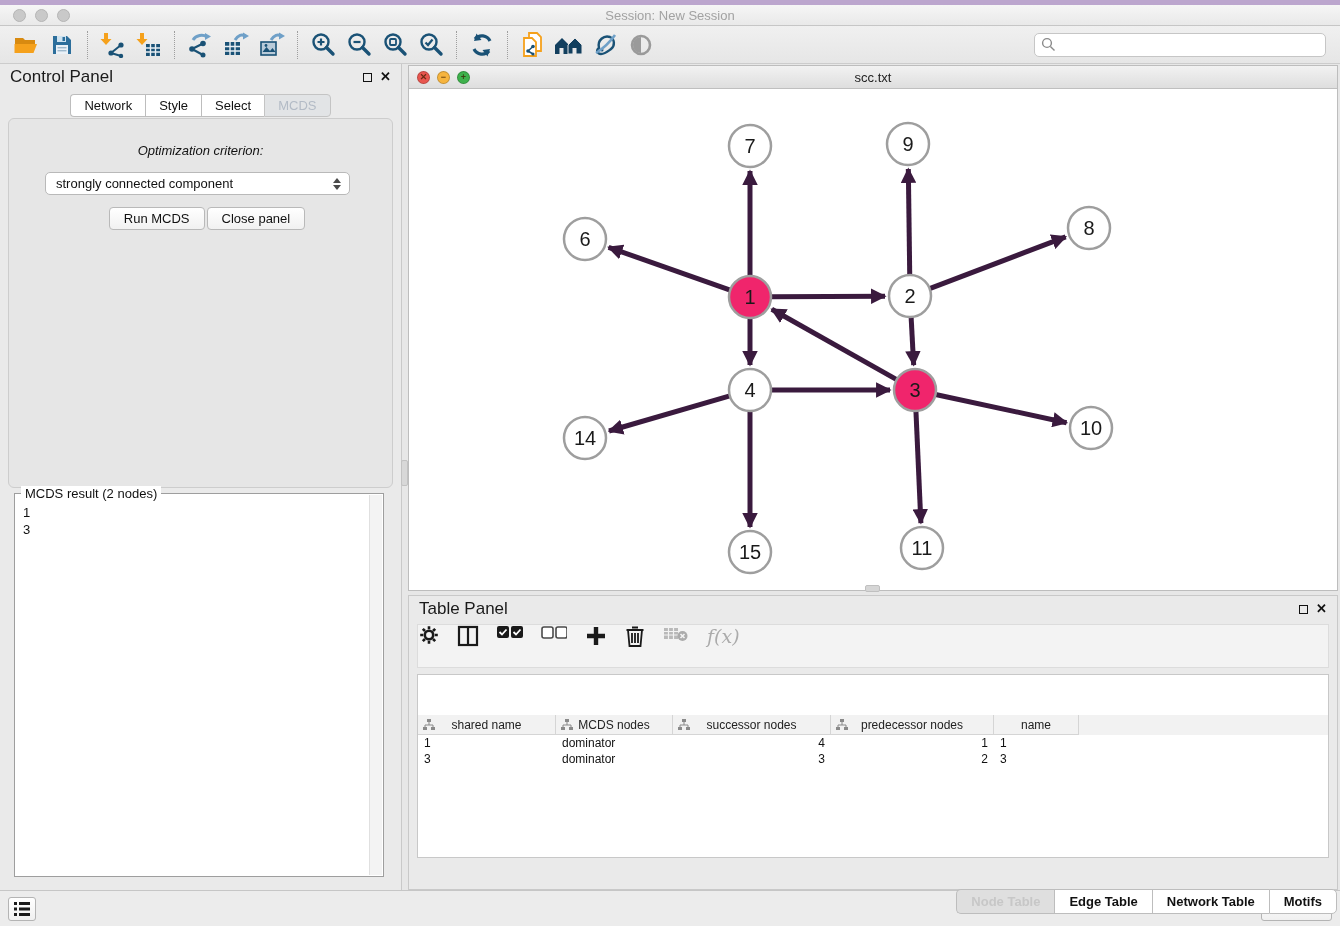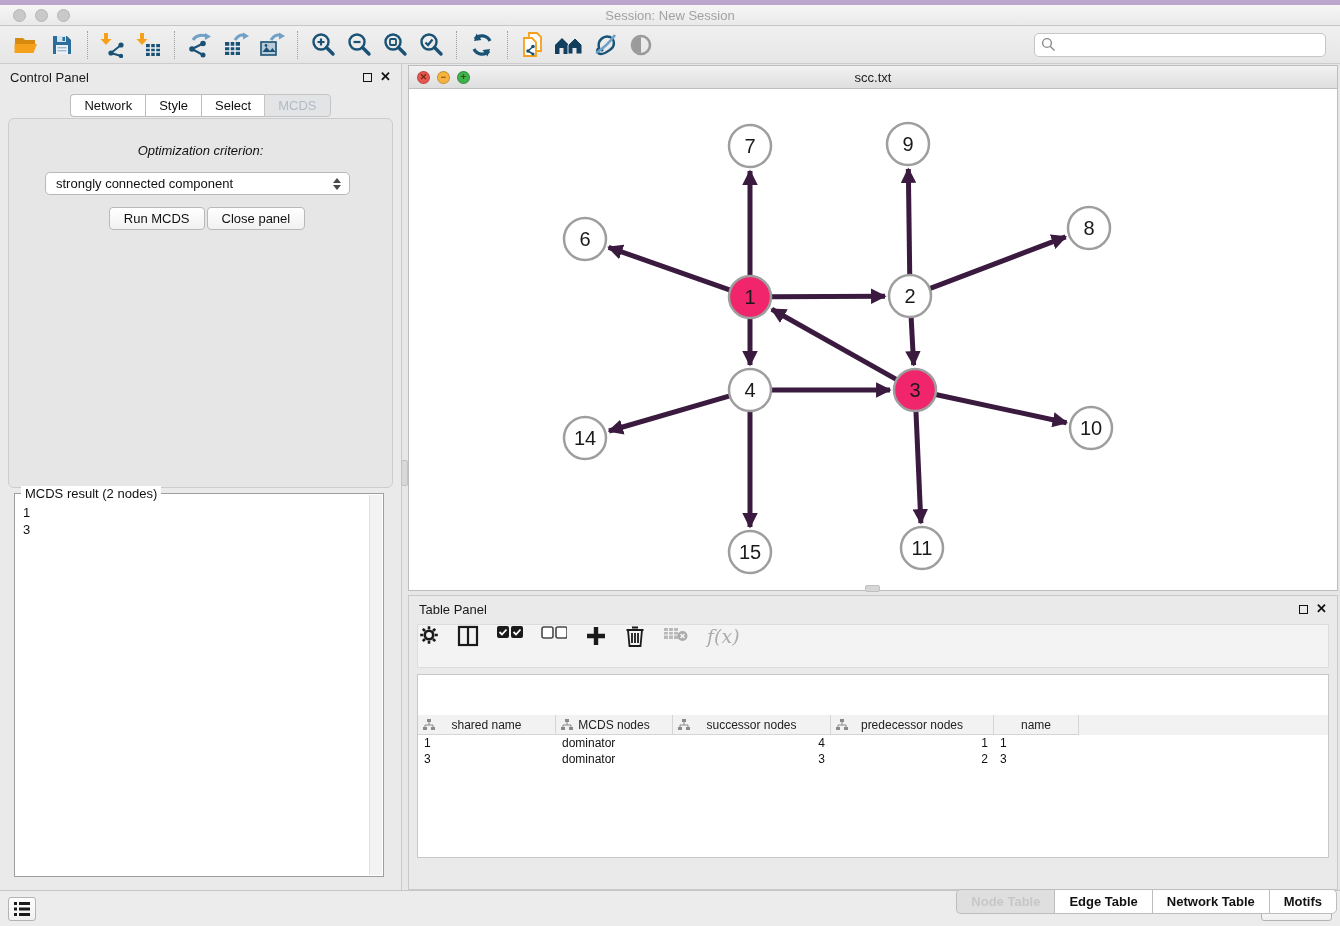--- a/index.html
+++ b/index.html
@@ -26,21 +26,21 @@
     display:flex; align-items:center; padding:0 6px; }
   .search-wrap input { border:none; outline:none; flex:1; font-size:12px;
     font-family:"Liberation Sans",sans-serif; background:transparent; }
 
   .main { position:relative; width:1340px; height:826px; background:#E7E7E7; }
 
   
   .control-panel { position:absolute; left:0; top:0; width:402px; height:826px;
     background:#EAEAEA; border-right:1px solid #C9C9C9; }
   .panel-head { height:26px; display:flex; align-items:center; padding:0 10px; }
-  .panel-head .ptitle { font-size:13px; color:#1a1a1a; }
+  .panel-head .ptitle { font-size:17px; color:#1a1a1a; }
   .phead-icons { margin-left:auto; display:flex; gap:8px; align-items:center; }
   .float-box { width:9px; height:9px; border:1.5px solid #111; display:inline-block; }
   .close-x { font-size:13px; font-weight:bold; color:#111; line-height:10px; }
 
   .cp-tabs { display:flex; justify-content:center; margin-top:4px; position:relative; z-index:2; }
   .cp-tab { font-size:13px; padding:3px 13px; background:#fff; border:1px solid #BDBDBD;
     border-right:none; color:#111; }
   .cp-tab:first-child { border-top-left-radius:4px; border-bottom-left-radius:4px; }
   .cp-tab:last-child { border-right:1px solid #BDBDBD; border-top-right-radius:4px; border-bottom-right-radius:4px; }
   .cp-tab.active { background:#E2E4E6; color:#B3BBC6; border-color:#C4C4C4; }

